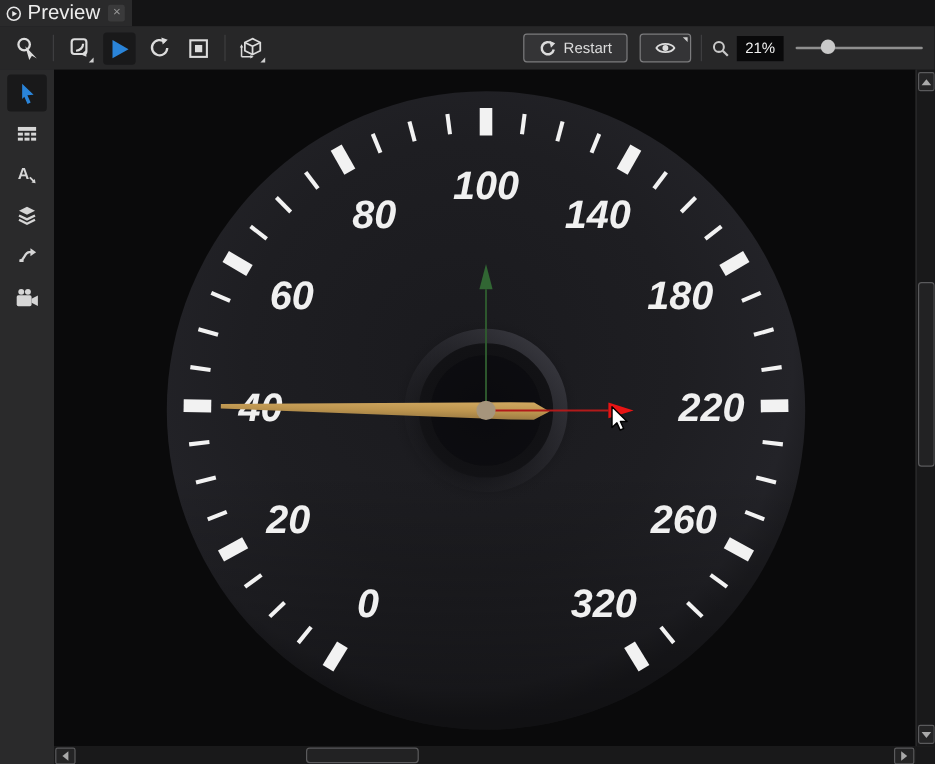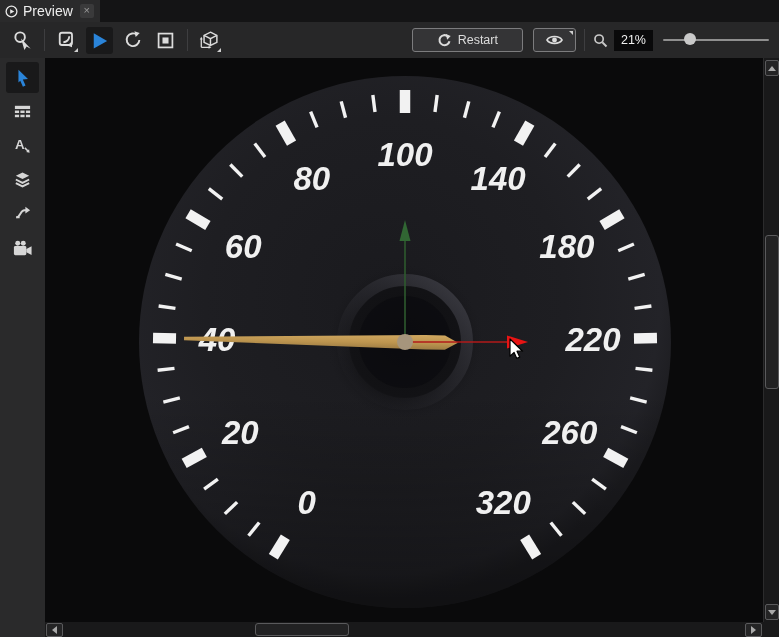--- a/index.html
+++ b/index.html
@@ -1,37 +1,37 @@
 <!DOCTYPE html>
 <html><head>
 <meta charset="utf-8">
 <style>
   html,body{margin:0;padding:0;background:#000;}
   .window{position:relative;width:779px;height:637px;background:#272728;overflow:hidden;
           font-family:"Liberation Sans",sans-serif;-webkit-font-smoothing:antialiased;}
   
   .tabbar{position:absolute;left:0;top:0;width:100%;height:22px;background:#141415;display:flex;}
   .tab{display:flex;align-items:center;gap:5px;background:#2a2a2b;height:22px;padding:0 6px 0 5px;}
-  .tab-title{color:#ededed;font-size:14px;line-height:22px;}
+  .tab-title{color:#ededed;font-size:17px;line-height:22px;}
   .tab-close{width:14px;height:14px;margin-left:2px;background:#3a3a3b;color:#9a9a9a;border-radius:2px;
              font-size:11px;line-height:13px;text-align:center;cursor:default;}
   
   .toolbar{position:absolute;left:0;top:22px;width:100%;height:36px;background:#272728;
            display:flex;align-items:center;padding:0 8px 0 6px;box-sizing:border-box;}
   .tbtn{position:relative;width:27px;height:27px;border-radius:3px;display:flex;align-items:center;
         justify-content:center;margin:0 3px;flex:0 0 auto;}
   .tbtn.active{background:#19191a;}
   .vsep{width:1px;height:22px;background:#3e3e40;margin:0 5px;flex:0 0 auto;}
   .corner-br{position:absolute;right:2px;bottom:2px;width:0;height:0;
              border-left:4px solid transparent;border-bottom:4px solid #cfcfcf;}
   .corner-tr{position:absolute;right:2px;top:2px;width:0;height:0;
              border-left:4px solid transparent;border-top:4px solid #cfcfcf;}
   .right-group{margin-left:auto;display:flex;align-items:center;}
   .btn{position:relative;display:flex;align-items:center;gap:6px;border:1px solid #7c7c7e;background:#343436;
-       border-radius:3px;height:22px;padding:0 24px;color:#dcdcdc;font-size:12.5px;flex:0 0 auto;}
+       border-radius:3px;height:22px;padding:0 12px;color:#dcdcdc;font-size:12.5px;flex:0 0 auto;}
   .btn.eye{padding:0 12px;margin-left:10px;}
   .zoombox{background:#09090a;color:#f0f0f0;font-size:12.5px;height:21px;display:flex;align-items:center;
            padding:0 7px;margin-left:6px;flex:0 0 auto;}
   .slider{position:relative;width:108px;height:26px;margin-left:10px;flex:0 0 auto;}
   .slider .track{position:absolute;left:0;right:2px;top:12px;height:2px;background:#8f8f8f;border-radius:1px;}
   .slider .handle{position:absolute;top:6px;width:12px;height:12px;border-radius:50%;background:#c9c9c9;}
   
   .sidebar{position:absolute;left:0;top:58px;width:45px;height:579px;background:#2a2a2b;display:flex;
            flex-direction:column;align-items:center;padding-top:4px;box-sizing:border-box;}
   .sbtn{position:relative;width:33px;height:31px;margin-bottom:3px;border-radius:3px;display:flex;

